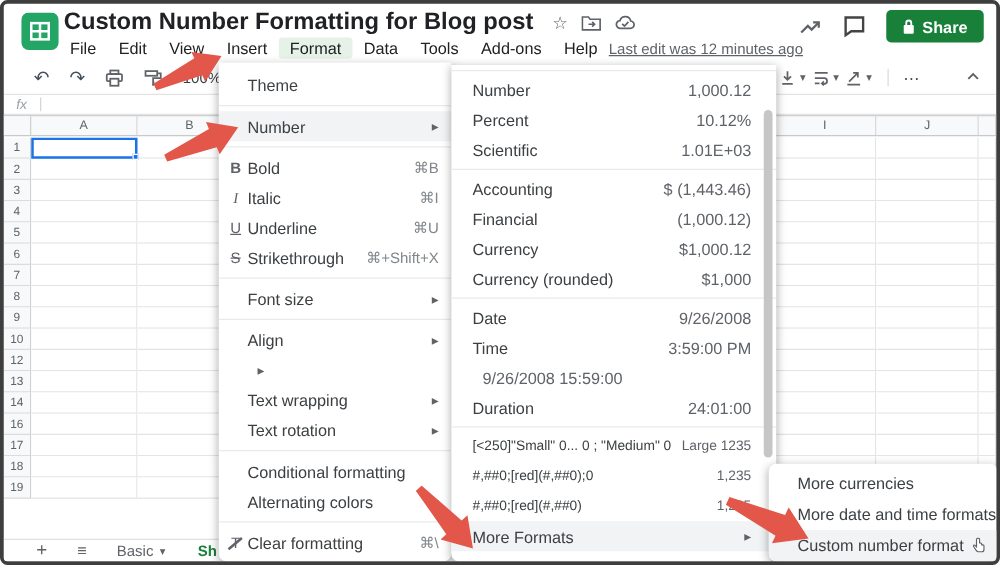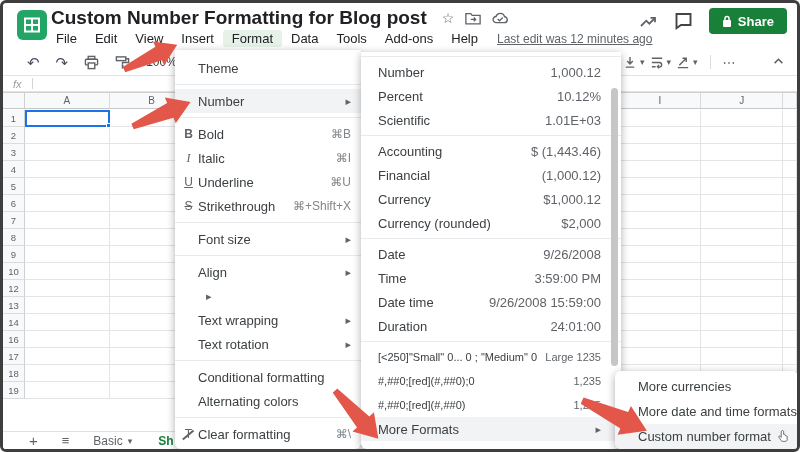--- a/index.html
+++ b/index.html
@@ -14,21 +14,21 @@
   
   .logo{position:absolute;left:14px;top:7px;width:30px;height:30px}
   .title-row{position:absolute;left:48px;top:4px;height:22px;display:flex;align-items:center;gap:11px;white-space:nowrap}
   .doc-title{font-size:19px;font-weight:600;color:var(--ink);margin-right:4px}
   .t-icon{color:var(--muted);font-size:14px;line-height:1;display:flex;align-items:center}
   .title-right{position:absolute;right:10px;top:5px;display:flex;align-items:center;gap:16px}
   .share-btn{display:flex;align-items:center;gap:6px;background:var(--accent);color:#fff;font-size:13px;font-weight:600;border-radius:4px;padding:5px 13px;height:26px}
   .menu-row{position:absolute;left:44px;top:26px;height:19px;display:flex;align-items:center;font-size:13px;color:var(--ink);white-space:nowrap}
   .menu-item{padding:1px 9px;border-radius:3px;cursor:default}
   .menu-item.active{background:var(--pill)}
-  .last-edit{margin-left:10px;font-size:12px;color:var(--muted);text-decoration:underline}
+  .last-edit{font-size:12px;color:var(--muted);text-decoration:underline}
 
   
   .toolbar{position:absolute;left:0;top:46px;width:100%;height:26px;display:flex;align-items:center;color:#454f5b}
   .tb-left{display:flex;align-items:center;gap:16px;padding-left:24px}
   .tb-glyph{font-size:15px;line-height:1;color:#454f5b}
   .tb-zoom{font-size:12px;color:var(--menuink);display:flex;align-items:center;gap:4px}
   .caret{font-size:9px;color:var(--muted)}
   .tb-right{position:absolute;left:620px;top:0;height:26px;display:flex;align-items:center;gap:5px}
   .tb-ico{display:flex;align-items:center;gap:3px}
   .tb-sep{width:1px;height:14px;background:#dadce0;margin:0 7px}
@@ -585,33 +585,32 @@
       <div class="nrow">
         <span class="nlabel">Financial</span>
         <span class="nvalue">(1,000.12)</span>
       </div>
       <div class="nrow">
         <span class="nlabel">Currency</span>
         <span class="nvalue">$1,000.12</span>
       </div>
       <div class="nrow">
         <span class="nlabel">Currency (rounded)</span>
-        <span class="nvalue">$2,000</span>
+        <span class="nvalue">$1,000</span>
       </div>
       <div class="ndiv"></div>
       <div class="nrow">
         <span class="nlabel">Date</span>
         <span class="nvalue">9/26/2008</span>
       </div>
       <div class="nrow">
         <span class="nlabel">Time</span>
         <span class="nvalue">3:59:00 PM</span>
       </div>
       <div class="nrow">
-        <span class="nlabel">Date time</span>
         <span class="nvalue">9/26/2008 15:59:00</span>
       </div>
       <div class="nrow">
         <span class="nlabel">Duration</span>
         <span class="nvalue">24:01:00</span>
       </div>
       <div class="ndiv"></div>
       <div class="nrow code">
         <span class="nlabel">[&lt;250]"Small" 0... 0 ; "Medium" 0</span>
         <span class="nvalue">Large 1235</span>

